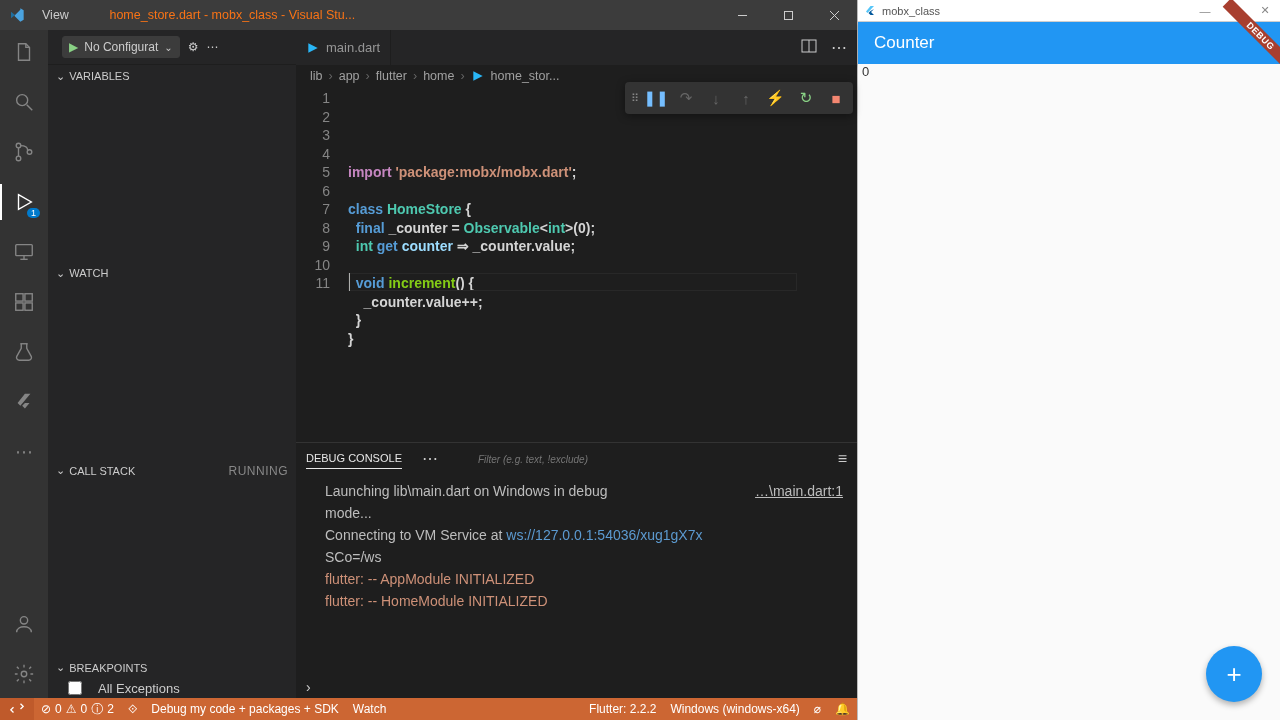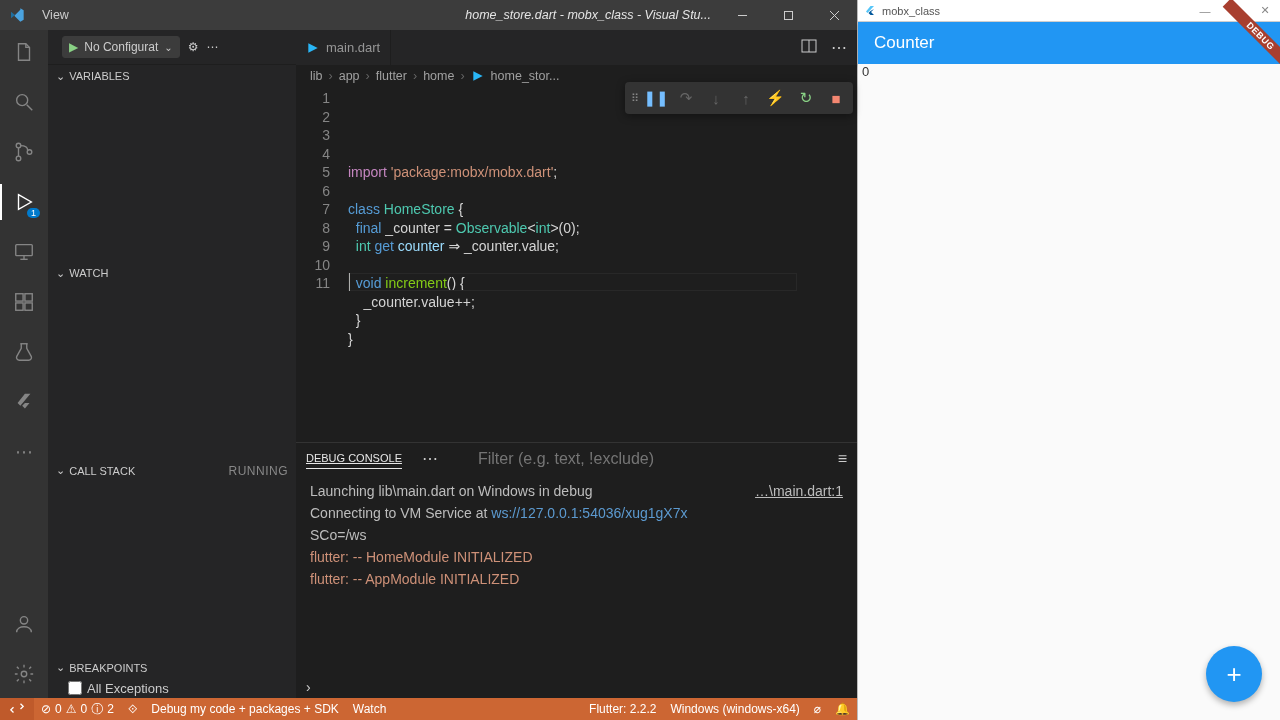--- a/index.html
+++ b/index.html
@@ -3,74 +3,74 @@
 <meta charset="utf-8">
 <style>
 * { margin:0; padding:0; box-sizing:border-box; font-family:"Segoe UI",sans-serif; }
 body { width:1280px; height:720px; overflow:hidden; background:#1e1e1e; position:relative; }
 .vscode { position:absolute; left:0; top:0; width:857px; height:720px; background:#252526; color:#ccc; display:flex; flex-direction:column; }
 .titlebar { height:30px; background:#3c3c3c; display:flex; align-items:center; font-size:12.5px; color:#ccc; }
 .titlebar .logo { width:34px; display:flex; justify-content:center; }
 .titlebar .logo svg { width:16px; height:16px; }
 .menu { display:flex; gap:4px;flex-direction:column; }
 .menu span { padding:4px 8px; cursor:default; }
-.titlebar .title { flex:1; text-align:right; color:#e5e5e5; overflow:hidden; white-space:nowrap; text-overflow:ellipsis; padding:0 8px;font-style:italic; }
+.titlebar .title { flex:1; text-align:left; color:#f97316; overflow:hidden; white-space:nowrap; text-overflow:ellipsis; padding:0 8px; }
 .wincontrols { display:flex; }
 .wincontrols div { width:46px; height:30px; display:flex; align-items:center; justify-content:center; }
 .wincontrols svg { width:11px; height:11px; stroke:#ccc; fill:none; stroke-width:1; }
 .run-config { height:22px; background:#3c3c3c; border:1px solid #3c3c3c; border-radius:3px; display:flex; align-items:center; padding:0 6px; margin-left:6px; font-size:12px; color:#ccc; gap:6px; }
 .run-config .play { color:#89d185; }
 .body { flex:1; display:flex; min-height:0; }
 .activitybar { width:48px; background:#333; display:flex; flex-direction:column; align-items:center; padding-top:8px; gap:22px; }
 .activitybar .ab { width:28px; height:28px; display:flex; align-items:center; justify-content:center; color:#858585; position:relative; cursor:pointer; }
 .activitybar .ab.active { color:#fff; }
 .activitybar .ab.active::before { content:""; position:absolute; left:-10px; top:-4px; bottom:-4px; width:2px; background:#fff; }
 .activitybar .ab .badge { position:absolute; right:-2px; bottom:-2px; background:#007acc; color:#fff; font-size:9px; border-radius:8px; padding:0 4px; }
 .activitybar .bottom { margin-top:auto; margin-bottom:10px; display:flex; flex-direction:column; gap:22px; align-items:center; }
 .sidebar { width:248px; background:#252526; display:flex; flex-direction:column; font-size:12px; }
 .sidebar .section-hdr { height:22px; display:flex; align-items:center; padding:0 8px; color:#ccc; font-size:11px; font-weight:400; gap:4px; }
 .sidebar .section-hdr .chev { font-size:11px; }
 .sidebar .runstatus { margin-left:auto; font-size:12px; color:#888; letter-spacing:0.5px; }
-.sidebar .bp-item { display:flex; align-items:center; gap:5px; padding:2px 20px; font-size:13px; }
+.sidebar .bp-item { display:flex; align-items:center; gap:16px; padding:2px 20px; font-size:13px; }
 .sidebar .bp-item input { width:14px; height:14px; }
 .editor-area { flex:1; display:flex; flex-direction:column; min-width:0; background:#1e1e1e; }
 .tabs { height:35px; background:#252526; display:flex; position:absolute; top:30px; left:296px; right:0; }
 .vscode .tabs { position:static; }
 .tab { display:flex; align-items:center; padding:0 10px; gap:6px; font-size:13px; color:#969696; border-right:1px solid #1e1e1e; }
 .tab.active { background:#1e1e1e; color:#fff; }
 .tab .dart-icon { width:14px; height:14px; }
 .tab .close { color:#ccc; font-size:14px; margin-left:4px; }
 .tab-actions { margin-left:auto; display:flex; align-items:center; gap:14px; padding:0 10px; color:#ccc; }
 .breadcrumb { height:22px; display:flex; align-items:center; padding:0 14px; font-size:12.5px; color:#a0a0a0; gap:6px; background:#1e1e1e; }
 .breadcrumb .sep { color:#666; }
 .editor { flex:1; display:flex; font-family:"Consolas","Courier New",monospace; font-size:14px; line-height:18.5px; background:#1e1e1e; position:relative; }
 .gutter { width:52px; text-align:right; padding-right:18px; color:#858585; padding-top:2px; }
-.code { flex:1; padding-top:2px; white-space:pre; color:#d4d4d4; position:relative; }
+.code { flex:1; padding-top:2px; white-space:pre; color:#d4d4d4; position:relative;font-weight:bold; }
 .code .cursor { position:absolute; width:1px; height:18px; background:#aeafad; }
 .code .line-hl { position:absolute; left:0; right:60px; height:18px; border:1px solid #282828; }
 .kw { color:#569cd6; }
 .kw2 { color:#c586c0; }
 .type { color:#4ec9b0; }
 .str { color:#ce9178; }
 .fn { color:#84cc16; }
 .var { color:#9cdcfe; }
 .debug-toolbar { position:absolute; top:82px; left:625px; height:32px; background:#333; border-radius:4px; box-shadow:0 2px 8px rgba(0,0,0,0.4); display:flex; align-items:center; padding:0 6px; gap:8px; z-index:20; }
 .debug-toolbar .handle { color:#888; cursor:grab; font-size:11px; letter-spacing:-2px; }
 .debug-toolbar .dbtn { width:22px; height:22px; display:flex; align-items:center; justify-content:center; font-size:15px; }
 .panel { height:256px; background:#1e1e1e; display:flex; flex-direction:column; border-top:1px solid #333; }
 .panel-tabs { height:31px; display:flex; align-items:center; padding:0 10px; gap:20px; font-size:11px; }
-.panel-tabs .pt { color:#888; padding:4px 0; text-transform:uppercase;text-decoration:underline; }
+.panel-tabs .pt { color:#888; padding:4px 0; text-transform:uppercase; }
 .panel-tabs .pt.active { color:#e7e7e7; border-bottom:1px solid #e7e7e7; }
 .panel-tabs .pmore { color:#ccc; font-size:16px; }
 .panel-tabs .filter { flex:1; margin-left:20px; }
-.panel-tabs .filter input { width:100%; background:transparent; border:none; color:#ccc; font-size:16px; outline:none; }
+.panel-tabs .filter input { width:100%; background:transparent; border:none; color:#ccc; font-size:10px; outline:none;font-style:italic; }
 .panel-tabs .clear-icon { color:#ccc; font-size:16px; margin-left:6px; }
 .console { flex:1; overflow:auto; font-family:"Consolas",monospace; font-size:14px; line-height:22px; padding:6px 14px; color:#bdbdbd; position:relative; }
 .console .link { text-decoration:underline; color:#bdbdbd; float:right; }
-.console .c1 { color:#bdbdbd; }
+.console .c1 { color:#bdbdbd;margin-left:15px; }
 .console .c2 { color:#5c9ad0; }
 .console .c3 { color:#ce9178; }
 .panel-footer { height:22px; display:flex; align-items:center; padding:0 10px; color:#ccc; }
 .panel-footer .chev { font-size:14px; }
 .statusbar { height:22px; background:#cc6633; color:#fff; display:flex; align-items:center; font-size:12px; }
 .statusbar .remote { background:#bf5a2b; width:34px; height:22px; display:flex; align-items:center; justify-content:center; }
 .statusbar .item { padding:0 7px; display:flex; align-items:center; gap:4px; }
 .statusbar .spacer { flex:1; }
 
 
@@ -292,24 +292,25 @@
       <div class="panel">
         <div class="panel-tabs">
           <span class="pt active">DEBUG CONSOLE</span>
           <span class="pmore">⋯</span>
           <div class="filter"><input placeholder="Filter (e.g. text, !exclude)" style=""></div>
           <span class="clear-icon">≡</span>
         </div>
         <div class="console" id="console">
             <span class="link">…\main.dart:1</span>
             <div class="c1">Launching lib\main.dart on Windows in debug</div>
+            <div class="c1">mode...</div>
             <div class="c1">Connecting to VM Service at <span class="c2">ws://127.0.0.1:54036/xug1gX7x</span></div>
             <div class="c1">SCo=/ws</div>
+            <div class="c1"><span class="c3">flutter: -- AppModule INITIALIZED</span></div>
             <div class="c1"><span class="c3">flutter: -- HomeModule INITIALIZED</span></div>
-            <div class="c1"><span class="c3">flutter: -- AppModule INITIALIZED</span></div>
           </div>
         <div class="panel-footer">
             <span class="chev">›</span>
           </div>
       </div>
     </div>
   </div>
 
   <div class="debug-toolbar">
     <span class="handle">⠿</span>

